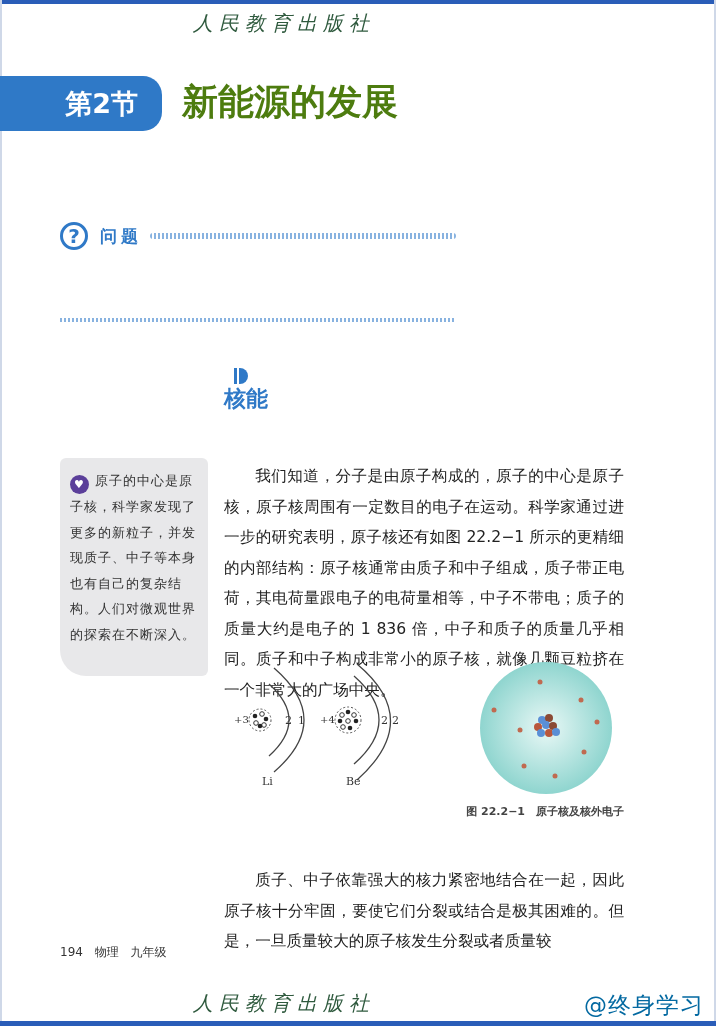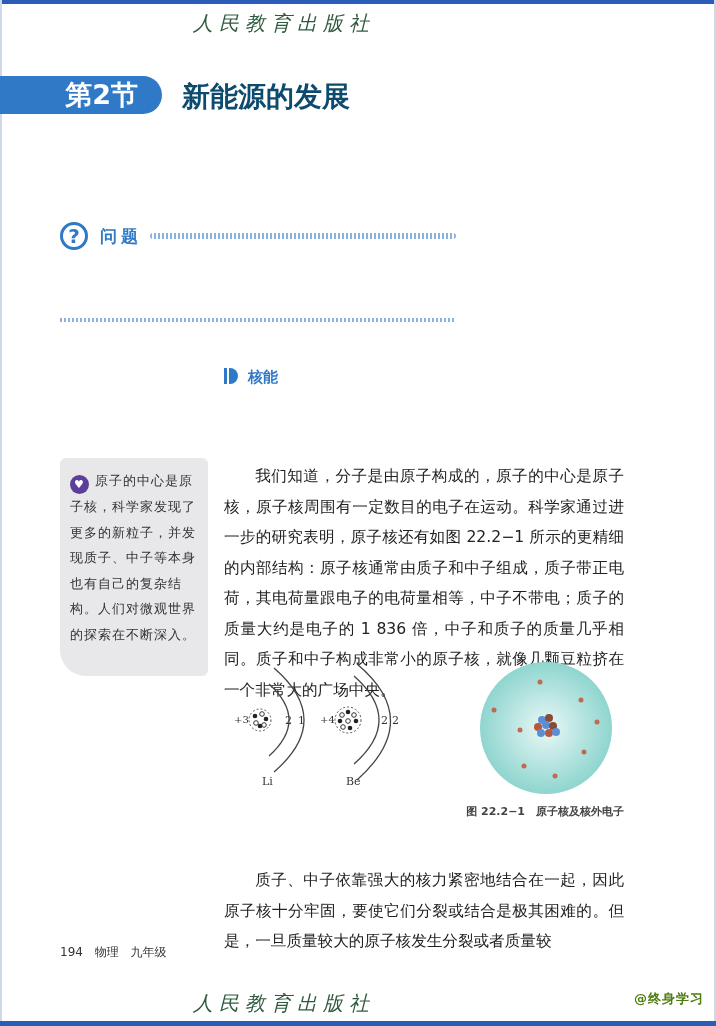--- a/index.html
+++ b/index.html
@@ -6,51 +6,51 @@
   body { width:716px; height:1026px; background:#ffffff; position:relative; overflow:hidden;
          font-family:"DejaVu Sans", sans-serif; color:#222; }
   .frame-top { position:absolute; left:0; top:0; width:716px; height:4px; background:#2a5db8; }
   .frame-bottom { position:absolute; left:0; bottom:0; width:716px; height:5px; background:#2a5db8; }
   .frame-left { position:absolute; left:0; top:0; width:2px; height:1026px; background:#cfd8e8; }
   .frame-right { position:absolute; right:0; top:0; width:2px; height:1026px; background:#cfd8e8; }
   .publisher { position:absolute; left:0; width:568px; text-align:center; font-family:"DejaVu Serif", serif;
                font-style:italic; color:#2f5a3e; font-size:20px; letter-spacing:6px; }
   .publisher.top { top:10px; }
   .publisher.bottom { top:990px; }
-  .section-badge { position:absolute; left:0; top:76px; width:162px; height:38px; background:#2f79c7;
+  .section-badge { position:absolute; left:0; top:76px; width:162px; height:55px; background:#2f79c7;
                    border-radius:0 19px 19px 0; color:#fff; font-weight:bold; font-size:27px;
                    display:flex; align-items:center; justify-content:flex-end; padding-right:24px; box-sizing:border-box;padding-left:24px; }
-  .section-title { position:absolute; left:182px; top:78px; font-size:28px; color:#0c4a6e; font-weight:bold; }
+  .section-title { position:absolute; left:182px; top:78px; font-size:36px; color:#4d7c0f; font-weight:bold; }
   .question-box { position:absolute; left:60px; top:222px; width:396px; }
   .q-head { display:flex; align-items:center; }
   .q-icon { width:28px; height:28px; border-radius:50%; border:3px solid #2f79c7; box-sizing:border-box;
             color:#2f79c7; font-weight:bold; font-size:20px; display:flex; align-items:center; justify-content:center; }
   .q-label { color:#2f79c7; font-weight:bold; font-size:17px; margin-left:12px; letter-spacing:4px; }
   .wavy { flex:1; height:6px; margin-left:8px;
           background: repeating-linear-gradient(90deg,#6a9fd8 0 2px,transparent 2px 4px); border-radius:3px; opacity:.8; }
   .q-text { color:#3d78b8; font-size:15.5px; line-height:29px; margin-top:2px; text-indent:2em; font-family:"DejaVu Serif", serif; }
   .wavy-bottom { position:absolute; left:60px; top:318px; width:396px; height:4px;
                  background: repeating-linear-gradient(90deg,#6a9fd8 0 2px,transparent 2px 4px); opacity:.8; }
-  .sub-heading { position:absolute; left:224px; top:368px; display:flex; align-items:flex-start; color:#2f79c7; font-weight:bold; font-size:15px; }
+  .sub-heading { position:absolute; left:224px; top:368px; display:flex; align-items:center; color:#2f79c7; font-weight:bold; font-size:22px;flex-direction:column; }
   .sub-icon { width:14px; height:16px; margin-right:10px; position:relative; }
   .sub-icon .bar { position:absolute; left:0; top:0; width:3px; height:16px; background:#2f79c7; }
   .sub-icon .half { position:absolute; left:5px; top:0; width:9px; height:16px; background:#2f79c7; border-radius:0 8px 8px 0; }
   .body-text { position:absolute; left:224px; width:400px; font-size:15.6px; line-height:30.5px; color:#222; text-align:justify; }
   .body-text.p1 { top:422px; }
   .body-text.p2 { top:826px; }
   .indent { text-indent:2em;margin-top:39px; }
   .sidebar-note { position:absolute; left:60px; top:458px; width:148px; height:218px; background:#e8e8ea;
                   border-radius:6px 6px 6px 26px; box-sizing:border-box; padding:10px 8px 0 10px;
                   font-family:"DejaVu Serif", serif; font-size:13px; line-height:25.5px; color:#333; letter-spacing:1px; }
   .note-icon { display:inline-block; width:19px; height:19px; border-radius:50%; background:#5b3f9a; color:#fff;
                font-size:11px; text-align:center; line-height:19px; vertical-align:-3px; margin-right:6px; }
   .figure { position:absolute; left:224px; top:660px; width:400px; height:140px; }
   .fig-caption { position:absolute; left:224px; top:804px; width:400px; text-align:right; font-size:11px; color:#444;font-weight:bold; }
   .footer { position:absolute; left:60px; top:944px; font-size:12px; color:#333; word-spacing:8px; }
-  .watermark { position:absolute; right:12px; top:990px; font-size:13px; color:#4d7c0f; font-weight:bold; letter-spacing:1px; }
+  .watermark { position:absolute; right:12px; top:990px; font-size:23px; color:#0369a1; font-weight:normal; letter-spacing:1px; }
 </style>
 </head>
 <body>
 
 <div class="frame-top"></div>
 <div class="frame-left"></div>
 <div class="frame-right"></div>
 
 <div class="publisher top">人民教育出版社</div>
 

